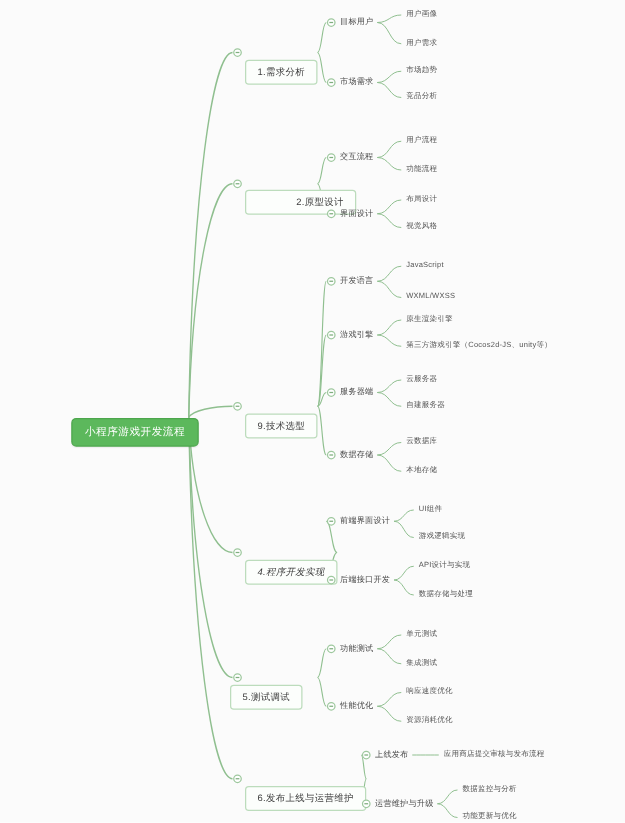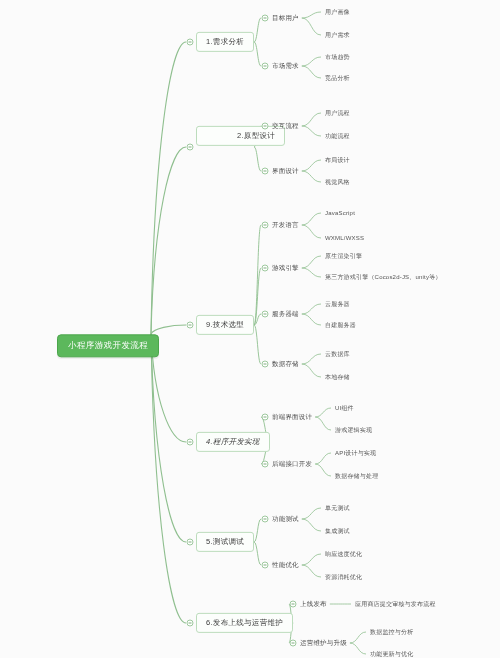--- a/index.html
+++ b/index.html
@@ -43,20 +43,21 @@
   }
   
   .node.lvl1 {
     background: #fcfefc;
     border: 1px solid #bcdcbc;
     border-radius: 3px;
     color: #3b3b3b;
     font-size: 7.5px;
     padding: 5px 9px;
     letter-spacing: .3px;
+    margin-top: 16px;
   }
   
   .node.lvl2 {
     color: #4a4a4a;
     font-size: 6.5px;
     padding: 2px 0;
     letter-spacing: .2px;
   }
   
   .node.lvl3 {
@@ -146,21 +147,21 @@
       <div class="node lvl1" style="left: 196px; top: 42px;">1.需求分析</div>
       <div class="toggle" style="left: 265px; top: 18px;"></div>
       <div class="node lvl2" style="left: 272px; top: 18px;">目标用户</div>
       <div class="node lvl3" style="left: 325px; top: 12px;">用户画像</div>
       <div class="node lvl3" style="left: 325px; top: 35px;">用户需求</div>
       <div class="toggle" style="left: 265px; top: 66px;"></div>
       <div class="node lvl2" style="left: 272px; top: 66px;">市场需求</div>
       <div class="node lvl3" style="left: 325px; top: 57px;">市场趋势</div>
       <div class="node lvl3" style="left: 325px; top: 78px;">竞品分析</div>
       <div class="toggle" style="left: 190px; top: 147px;"></div>
-      <div class="node lvl1" style="left: 196px; top: 136px; padding-left: 40px;">2.原型设计</div>
+      <div class="node lvl1" style="left: 196px; top: 146px; padding-left: 40px;">2.原型设计</div>
       <div class="toggle" style="left: 265px; top: 126px;"></div>
       <div class="node lvl2" style="left: 272px; top: 126px;">交互流程</div>
       <div class="node lvl3" style="left: 325px; top: 113px;">用户流程</div>
       <div class="node lvl3" style="left: 325px; top: 136px;">功能流程</div>
       <div class="toggle" style="left: 265px; top: 171px;"></div>
       <div class="node lvl2" style="left: 272px; top: 171px;">界面设计</div>
       <div class="node lvl3" style="left: 325px; top: 160px;">布局设计</div>
       <div class="node lvl3" style="left: 325px; top: 182px;">视觉风格</div>
       <div class="toggle" style="left: 190px; top: 325px;"></div>
       <div class="node lvl1" style="left: 196px; top: 325px;">9.技术选型</div>
@@ -184,21 +185,21 @@
       <div class="node lvl1" style="left: 196px; top: 442px; font-style: italic;">4.程序开发实现</div>
       <div class="toggle" style="left: 265px; top: 417px;"></div>
       <div class="node lvl2" style="left: 272px; top: 417px;">前端界面设计</div>
       <div class="node lvl3" style="left: 335px; top: 408px;">UI组件</div>
       <div class="node lvl3" style="left: 335px; top: 430px;">游戏逻辑实现</div>
       <div class="toggle" style="left: 265px; top: 464px;"></div>
       <div class="node lvl2" style="left: 272px; top: 464px;">后端接口开发</div>
       <div class="node lvl3" style="left: 335px; top: 453px;">API设计与实现</div>
       <div class="node lvl3" style="left: 335px; top: 476px;">数据存储与处理</div>
       <div class="toggle" style="left: 190px; top: 542px;"></div>
-      <div class="node lvl1" style="left: 196px; top: 542px; text-align: center;">5.测试调试</div>
+      <div class="node lvl1" style="left: 184px; top: 542px; text-align: center;">5.测试调试</div>
       <div class="toggle" style="left: 265px; top: 519px;"></div>
       <div class="node lvl2" style="left: 272px; top: 519px;">功能测试</div>
       <div class="node lvl3" style="left: 325px; top: 508px;">单元测试</div>
       <div class="node lvl3" style="left: 325px; top: 531px;">集成测试</div>
       <div class="toggle" style="left: 265px; top: 565px;"></div>
       <div class="node lvl2" style="left: 272px; top: 565px;">性能优化</div>
       <div class="node lvl3" style="left: 325px; top: 554px;">响应速度优化</div>
       <div class="node lvl3" style="left: 325px; top: 577px;">资源消耗优化</div>
       <div class="toggle" style="left: 190px; top: 623px;"></div>
       <div class="node lvl1" style="left: 196px; top: 623px;">6.发布上线与运营维护</div>

